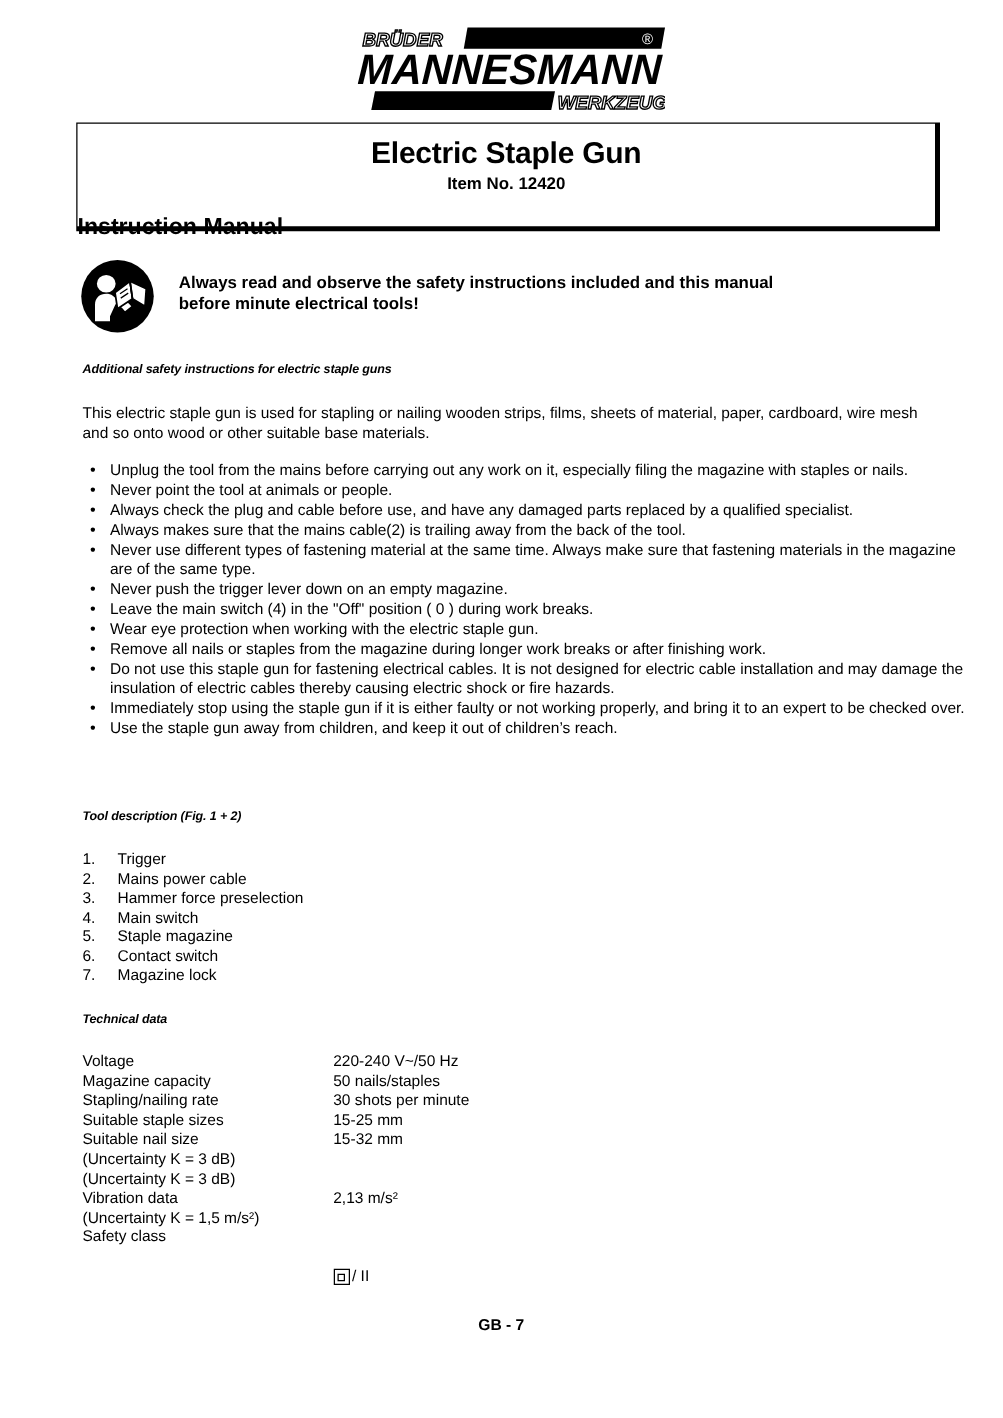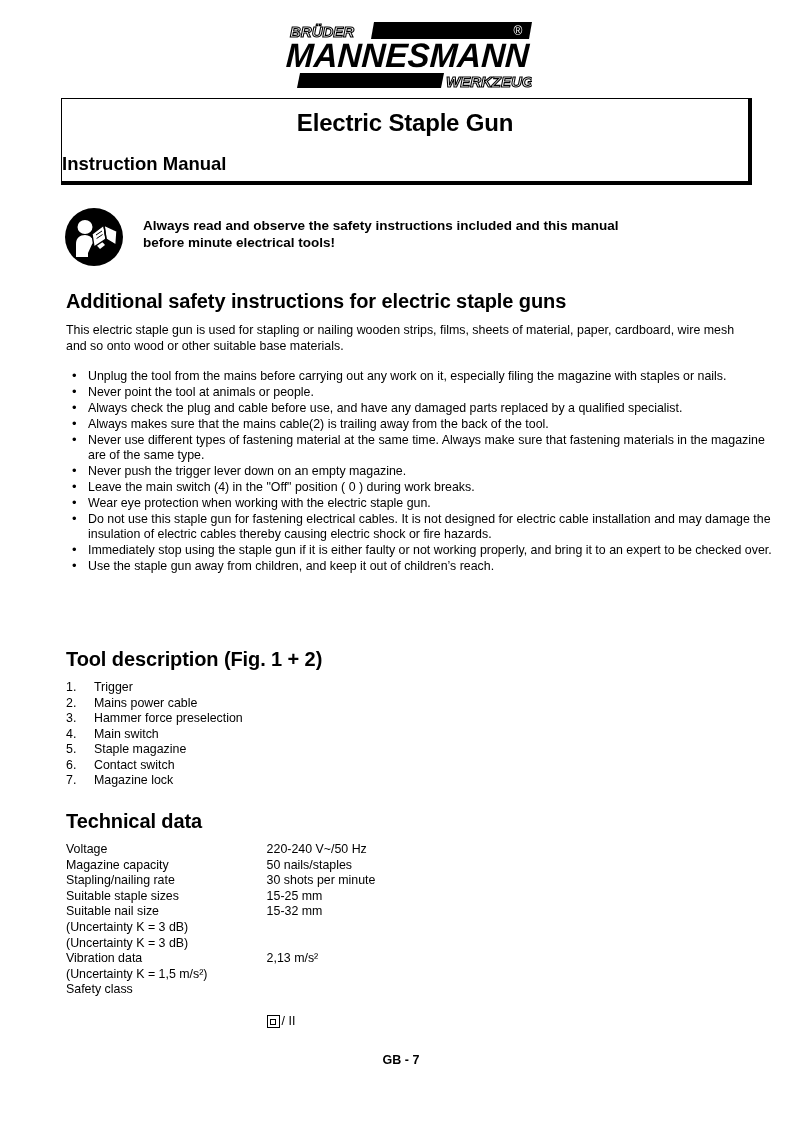--- a/index.html
+++ b/index.html
@@ -81,23 +81,24 @@
     margin-top: 10px;
     font-size: 13.5px;
     font-weight: bold;
     line-height: 17px;
     max-width: 580px;
   }
 
   
   .h-sec {
     position: absolute;
-    font-size: 20px;
+    font-size: 10px;
     font-weight: bold;
     letter-spacing: -0.1px;
+    font-style: italic;
   }
 
   
   .intro {
     position: absolute;
     left: 66px;
     top: 322px;
     width: 682px;
     font-size: 12.4px;
     line-height: 16px;
@@ -214,20 +215,21 @@
       <text x="2" y="47" font-family="Liberation Sans, sans-serif" font-size="34" font-weight="bold" font-style="italic" fill="#000" transform="skewX(-3)" textLength="243" lengthAdjust="spacingAndGlyphs">MANNESMANN</text>
 
       <polygon points="14,53 158,53 155,68 11,68" fill="#000"></polygon>
 
       <text x="160" y="67" font-family="Liberation Sans, sans-serif" font-size="15" font-style="italic" font-weight="bold" fill="none" stroke="#000" stroke-width="1.1">WERKZEUGE</text>
     </svg>
   </div>
 
   <div class="title-box">
     <div class="title-main">Electric Staple Gun</div>
+    <div class="title-item">Item No. 12420</div>
     <div class="title-sub">Instruction Manual</div>
   </div>
 
   <div class="warn-row">
     <svg class="warn-icon" viewBox="0 0 60 60" xmlns="http://www.w3.org/2000/svg">
       <circle cx="30" cy="30" r="29" fill="#000"></circle>
 
       <ellipse cx="21" cy="20" rx="7.5" ry="7" fill="#fff"></ellipse>
 
       <path d="M12 50 L12 37 C12 31 16 28 21 28 C25 28 28 30 29.5 34 L24 46 L24 50 Z" fill="#fff"></path>
@@ -254,20 +256,21 @@
 
   <ul class="bullets">
     <li>Unplug the tool from the mains before carrying out any work on it, especially filing the magazine with staples or nails.</li>
     <li>Never point the tool at animals or people.</li>
     <li>Always check the plug and cable before use, and have any damaged parts replaced by a qualified specialist.</li>
     <li>Always makes sure that the mains cable(2)  is trailing away from the back of the tool.</li>
     <li>Never use different types of fastening material at the same time. Always make sure that fastening materials in the magazine are of the same type.</li>
     <li>Never push the trigger lever down on an empty magazine.</li>
     <li>Leave the main switch (4)  in the "Off" position ( 0 ) during work breaks.</li>
     <li>Wear eye protection when working with the electric staple gun.</li>
+    <li>Remove all nails or staples from the magazine during longer work breaks or after finishing work.</li>
     <li>Do not use this staple gun for fastening electrical cables. It is not designed for electric cable installation and may damage the insulation of electric cables thereby causing electric shock or fire hazards.</li>
     <li>Immediately stop using the staple gun if it is either faulty or not working properly, and bring it to an expert to be checked over.</li>
     <li>Use the staple gun away from children, and keep it out of children’s reach.</li>
   </ul>
 
   <div class="h-sec" style="left:66px; top:648px;">Tool description  (Fig. 1 + 2)</div>
 
   <ol class="numlist">
     <li>
       <span class="num">1.</span>

